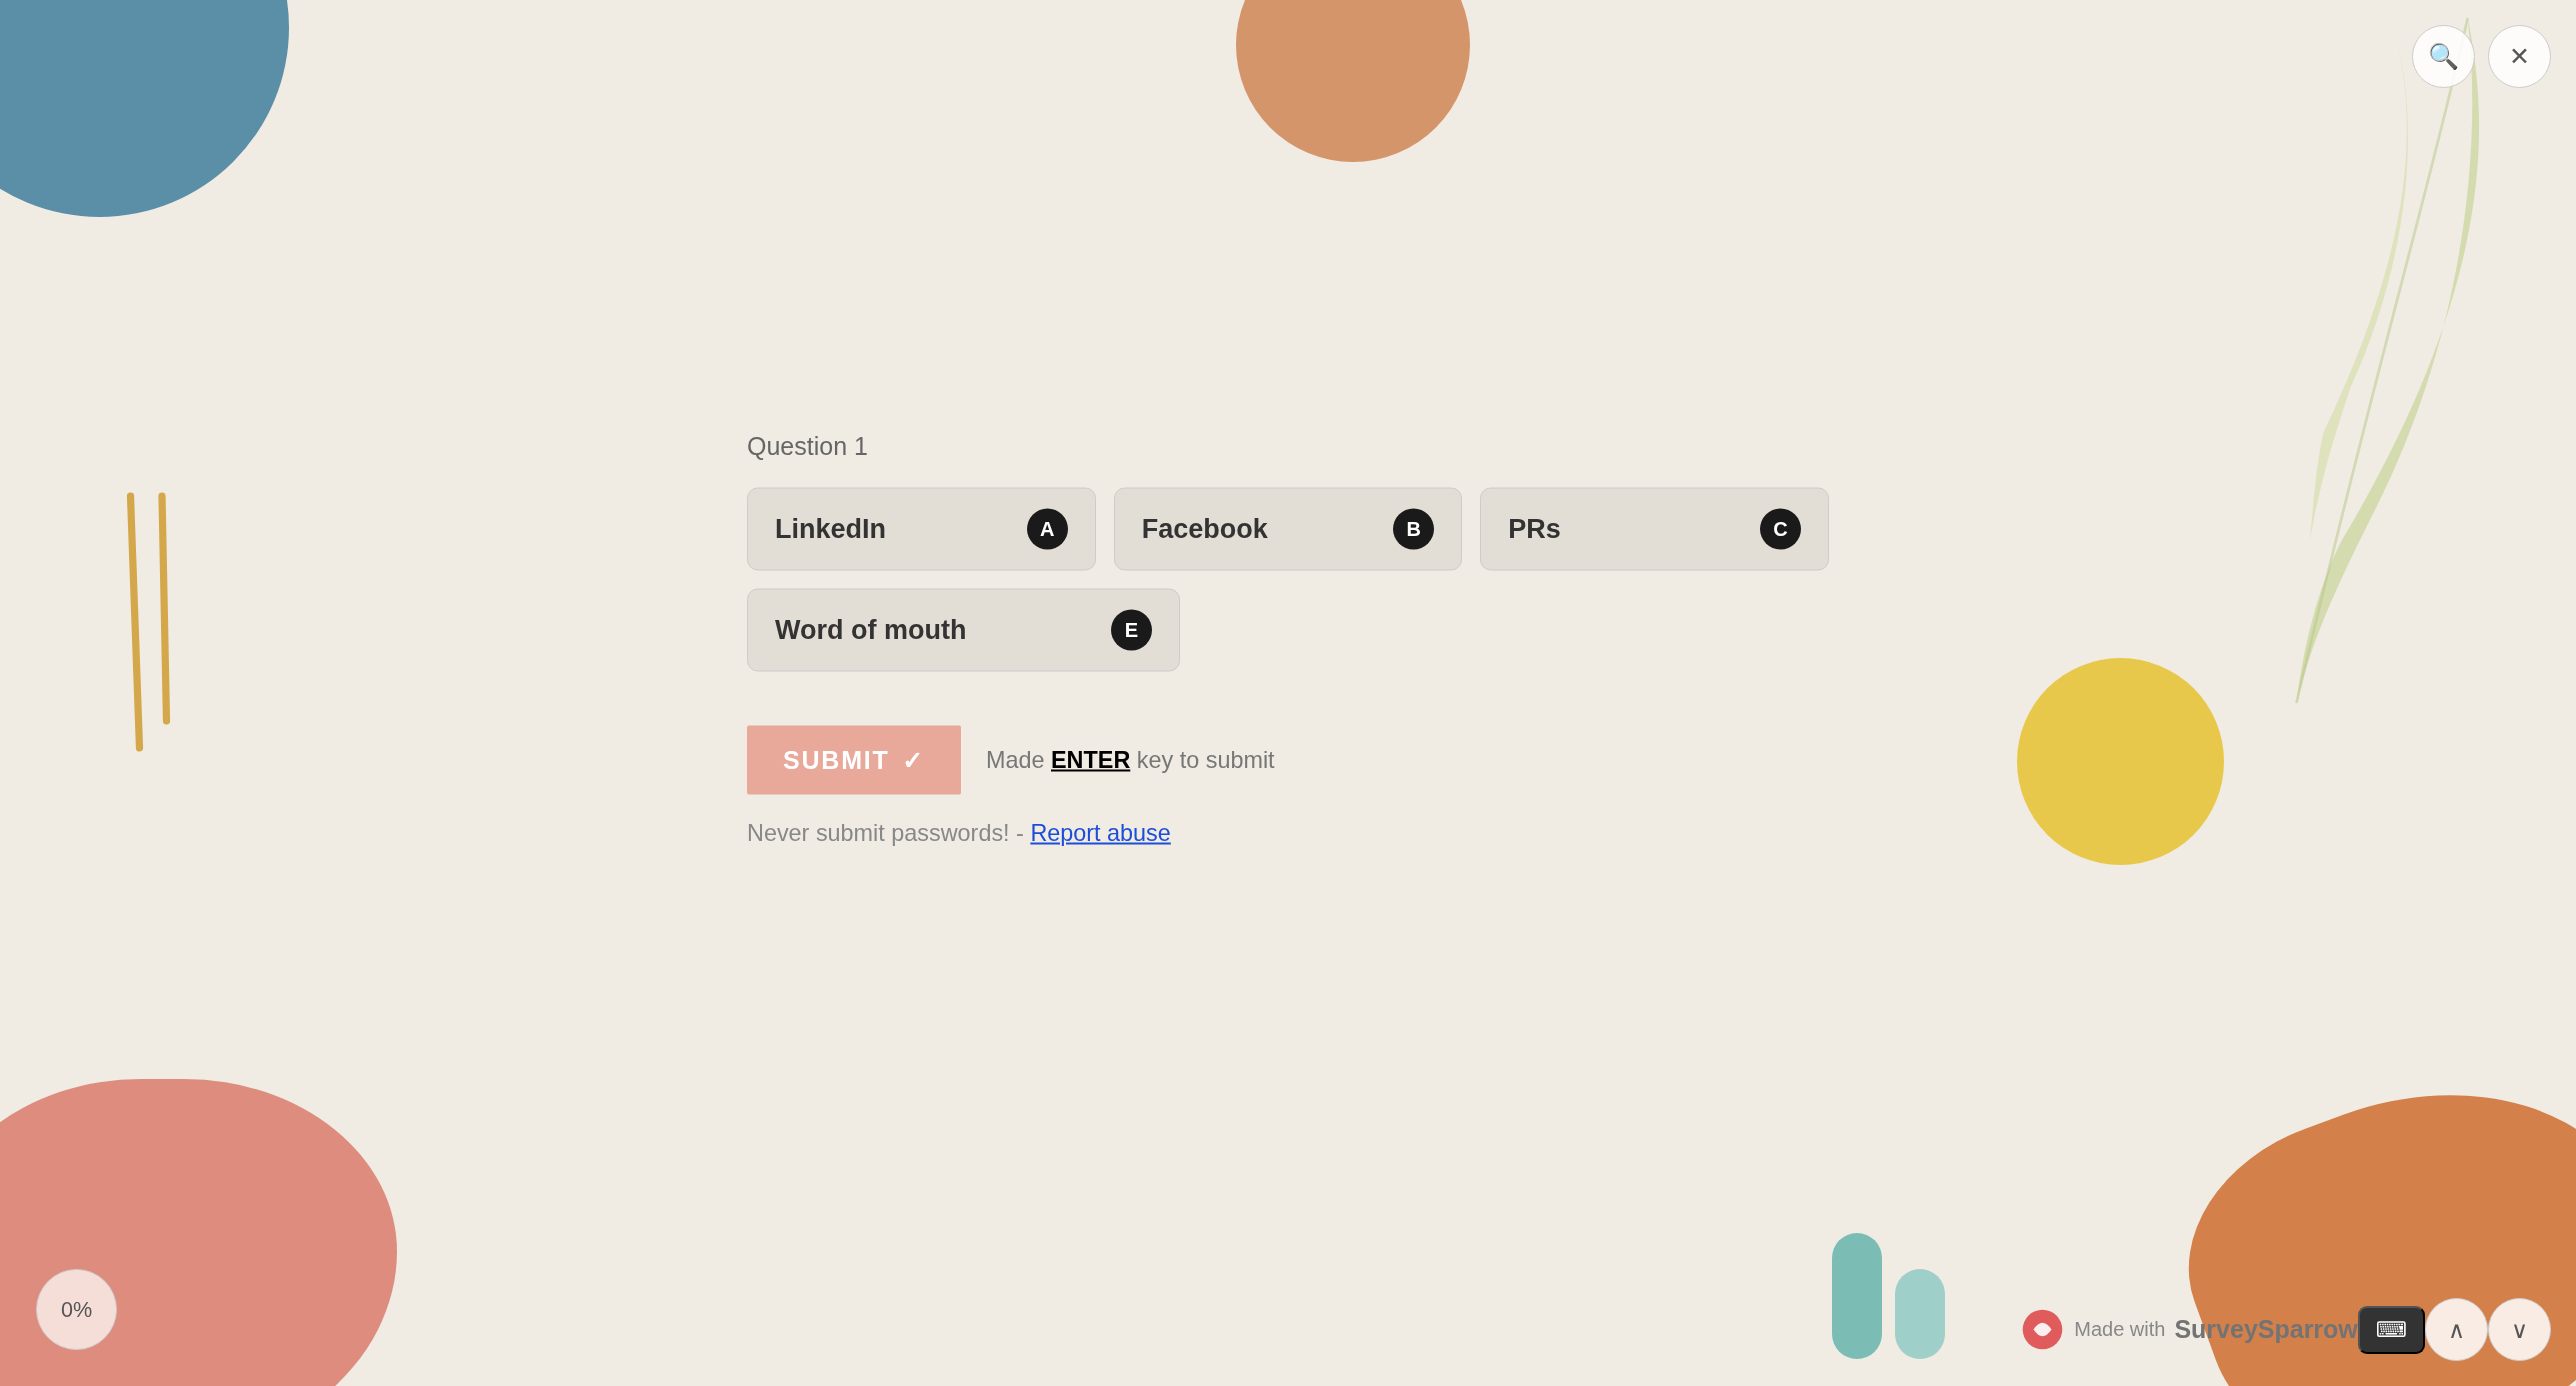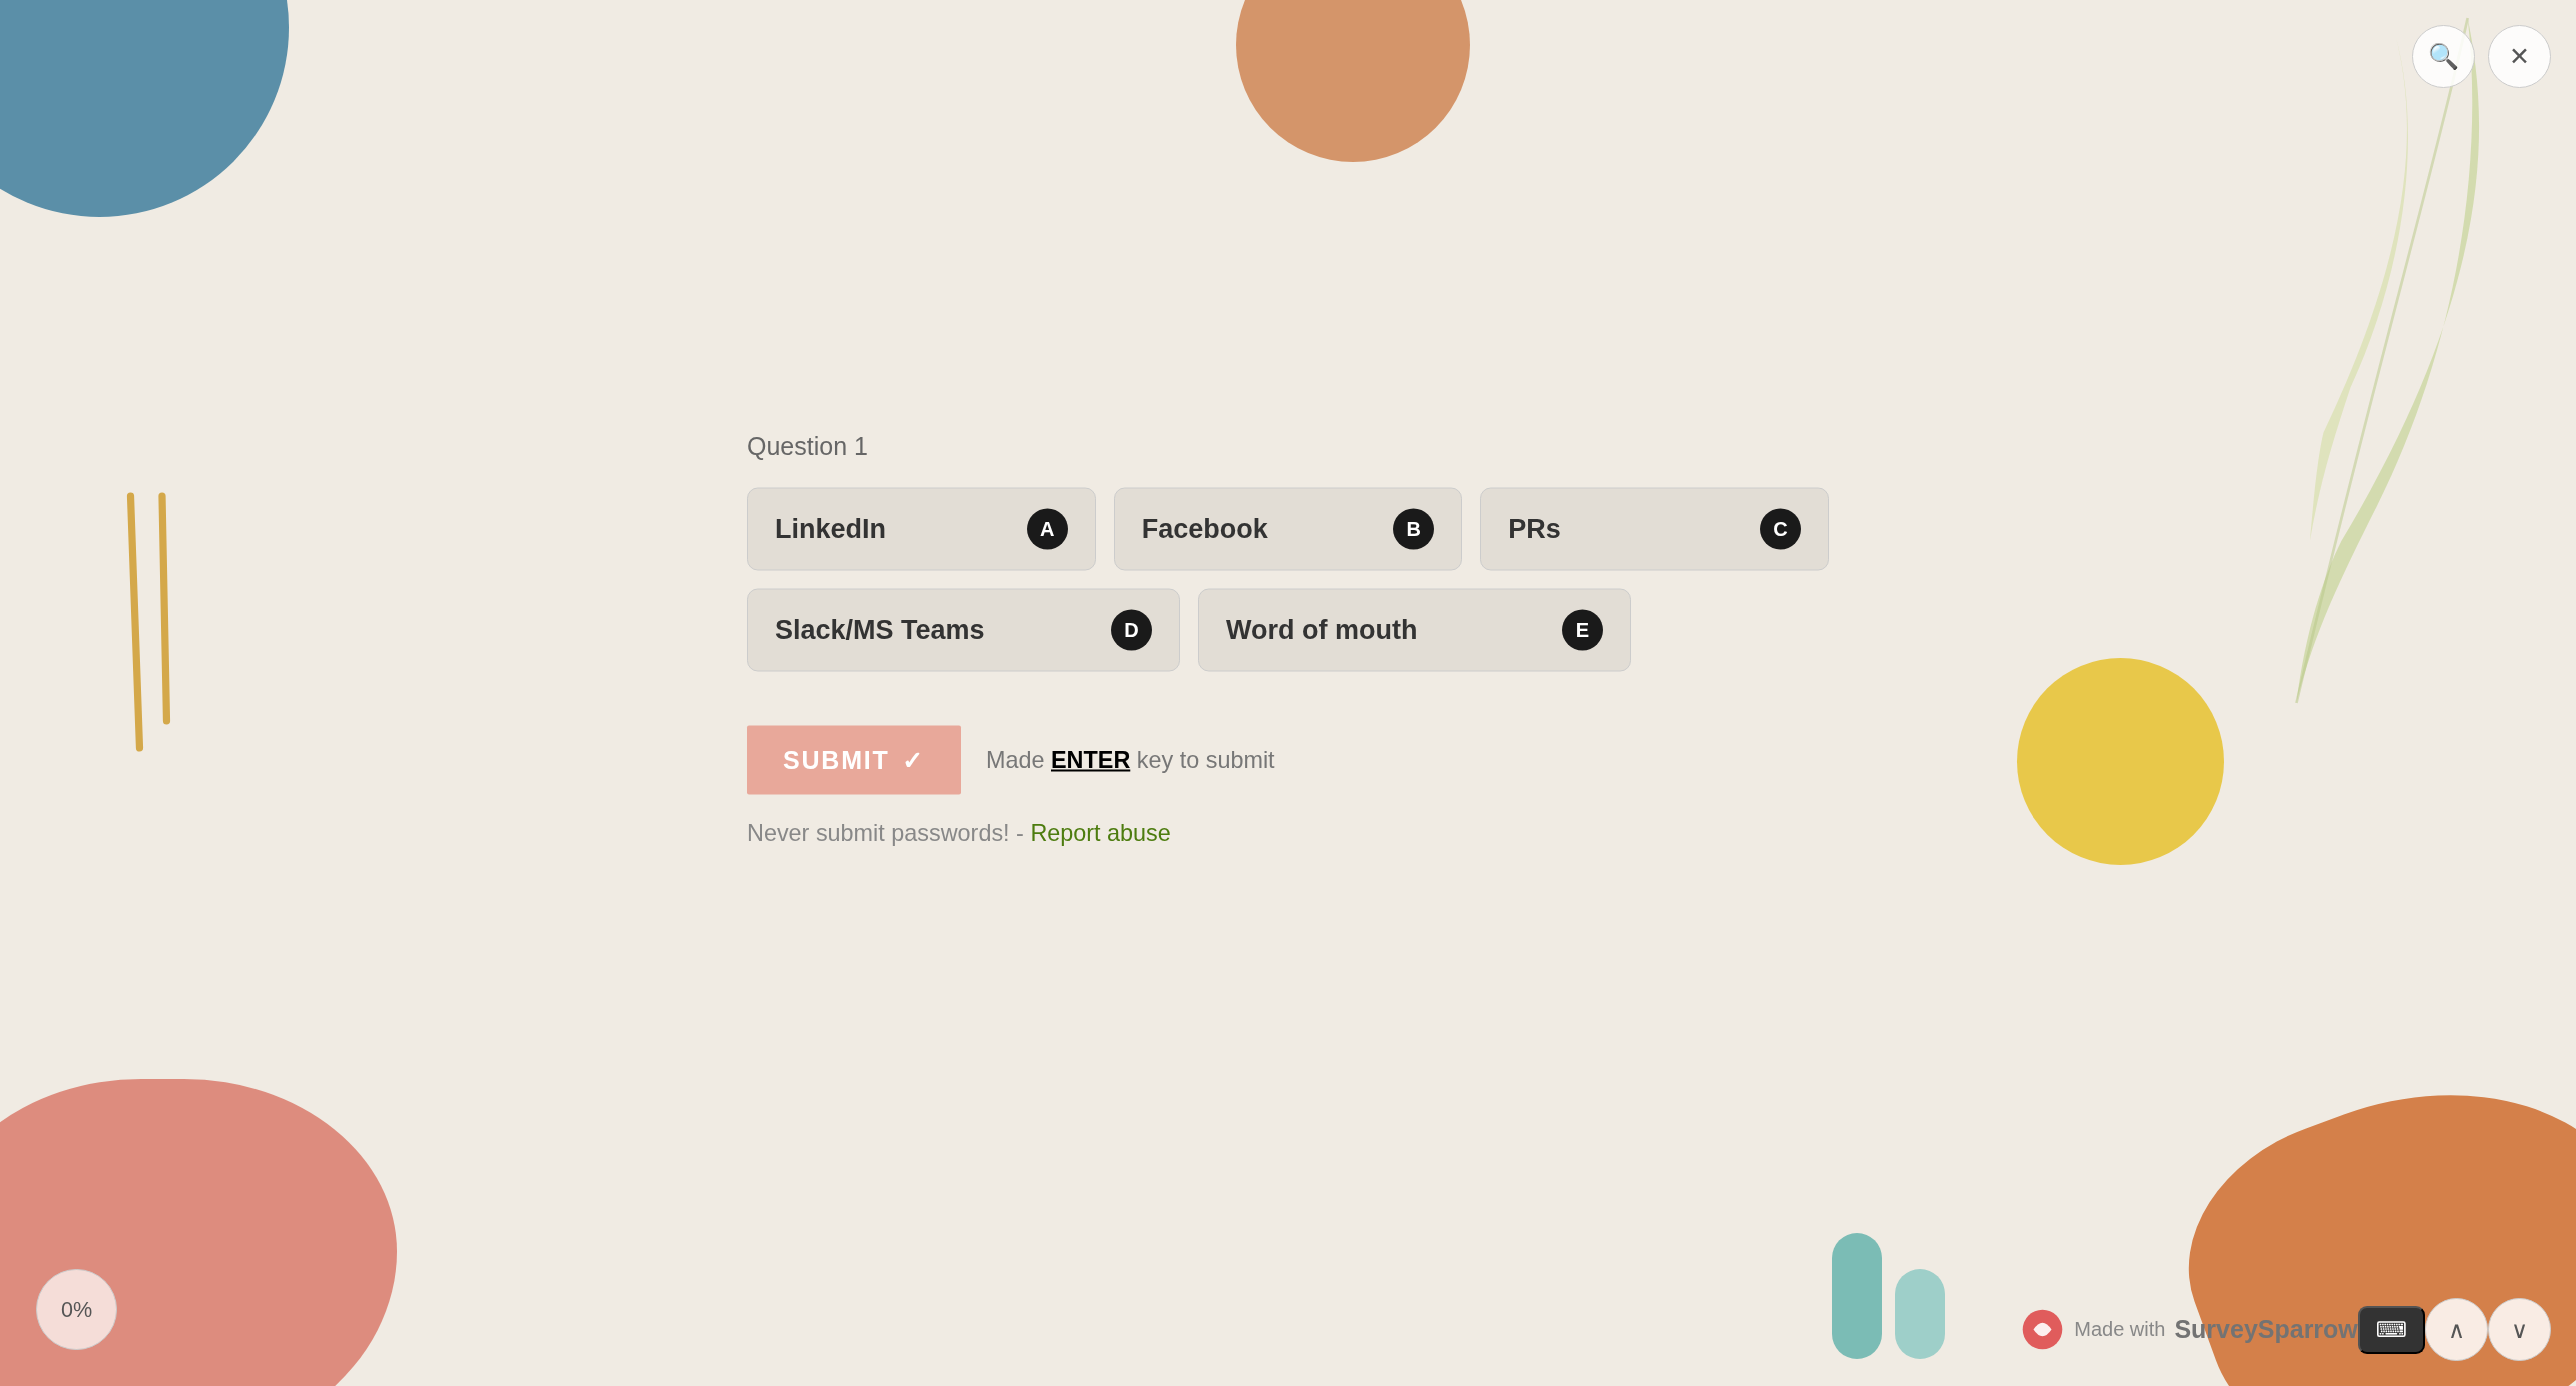--- a/index.html
+++ b/index.html
@@ -193,21 +193,22 @@
       color: #000000;
       text-decoration: underline;
     }
 
     .footer-text {
       font-size: 23.4px;
       color: #888;
     }
 
     .report-link {
-      color: #4d7c0f;
+      color: #1d4ed8;
+      text-decoration: underline;
       cursor: pointer;
     }
 
     
     .top-right-controls {
       position: absolute;
       top: 25px;
       right: 25px;
       display: flex;
       gap: 12.6px;
@@ -351,24 +352,20 @@
         <span class="option-label">Facebook</span>
         <span class="option-key">B</span>
       </button>
       <button class="option-btn">
         <span class="option-label">PRs</span>
         <span class="option-key">C</span>
       </button>
     </div>
 
     <div class="options-row">
-      <button class="option-btn">
-        <span class="option-label">Slack/MS Teams</span>
-        <span class="option-key">D</span>
-      </button>
       <button class="option-btn">
         <span class="option-label">Word of mouth</span>
         <span class="option-key">E</span>
       </button>
     </div>
   </div>
 
   <div class="submit-row">
     <button class="submit-btn">
       <span>SUBMIT</span>

